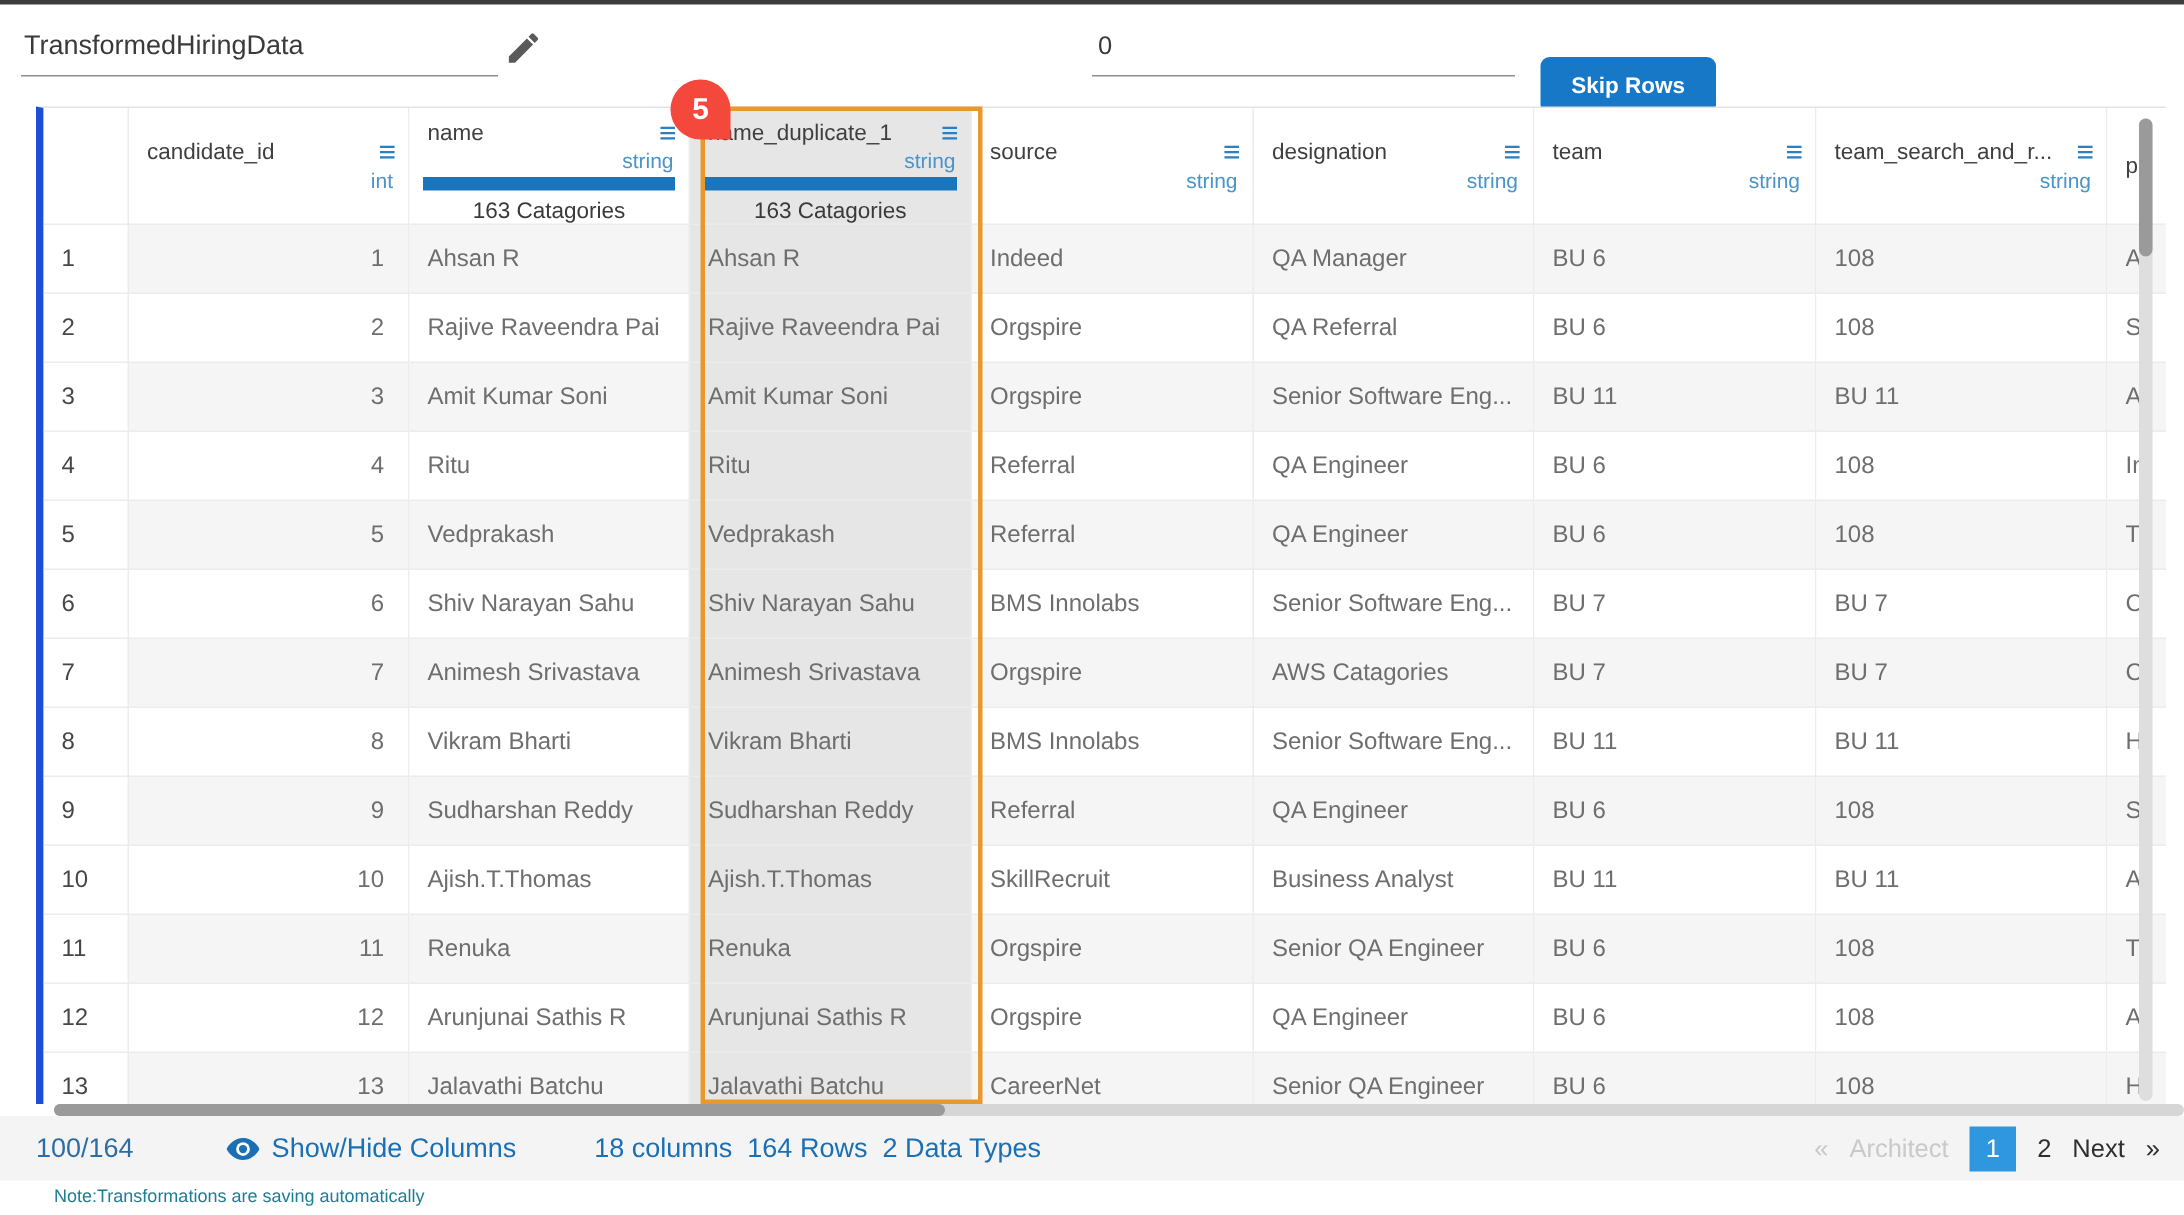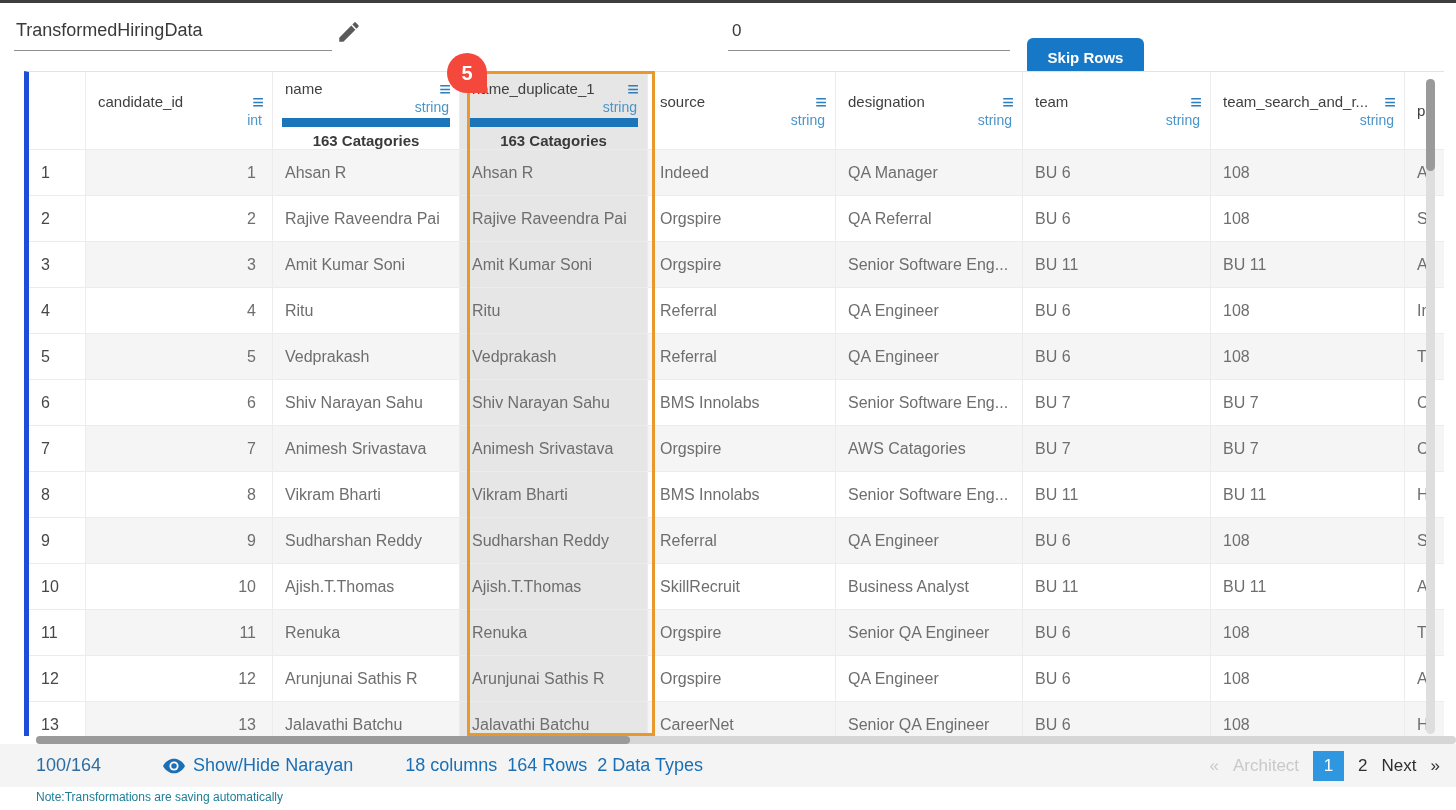--- a/index.html
+++ b/index.html
@@ -25,21 +25,21 @@
   table { border-collapse:separate; border-spacing:0; table-layout:fixed; }
   th, td { border-right:1px solid #ececec; border-bottom:1px solid #ececec; overflow:hidden; white-space:nowrap; }
   th { height:77px; background:#fff; vertical-align:top; font-weight:normal; text-align:left; }
   .hwrap { height:100%; display:flex; flex-direction:column; justify-content:center; }
   .hwrap.has-bar { justify-content:center; padding-top:8px; }
   .h-top { display:flex; align-items:center; justify-content:space-between; padding:0 8px 0 12px;
     font-size:15px; color:#3f3f3f; }
   .menu-icon { font-size:20px; line-height:14px; color:#2d7fc0; cursor:pointer; }
   .h-type { text-align:right; padding-right:10px; font-size:14px; color:#4a94c8; margin-top:2px; }
   .h-bar { height:9px; margin:3px 9px 5px 9px; }
-  .h-cat { text-align:center; font-size:15px; color:#3a3a3a;font-weight:bold; }
+  .h-cat { text-align:center; font-size:15px; color:#3a3a3a; }
   td { height:46px; font-size:16px; color:#6e6e6e; padding-left:12px; background:#fff; }
   td.num { text-align:right; padding-right:16px; }
   td.rn { color:#474747; background:#fff; }
   tr.odd td { background:#f5f5f5; }
   tr.odd td.rn, tr.even td.rn { background:#fff; }
   td.rn.rn-hl { background:#e2e2e2; }
   th.hl, td.hl, tr.odd td.hl, tr.even td.hl { background:#e6e6e6; }
 
   
   .col-highlight { position:absolute; left:467px; top:68px; width:188px; height:665px;
@@ -54,21 +54,21 @@
   .vscroll-thumb { position:absolute; left:0; top:0; width:9px; height:92px;
     background:#9a9a9a; border-radius:5px; }
   .hscroll-track { position:absolute; left:36px; top:733px; width:1420px; height:8px;
     background:#d6d6d6; border-radius:4px; z-index:8; }
   .hscroll-thumb { position:absolute; left:0; top:0; width:594px; height:8px;
     background:#9a9a9a; border-radius:4px; }
 
   
   .footer { position:absolute; left:0; top:741px; width:1456px; height:43px;
     background:#f4f4f4; display:flex; align-items:center; font-size:18px; }
-  .f-count { margin-left:36px; color:#2d6da3; }
+  .f-count { margin-left:24px; color:#2d6da3; }
   .f-showhide { margin-left:62px; display:flex; align-items:center; gap:8px; color:#1a6fb5; cursor:pointer; }
   .f-stats { margin-left:52px; display:flex; gap:10px; color:#1a6fb5; }
   .pagination { margin-left:auto; margin-right:16px; display:flex; align-items:center; gap:14px; font-size:17px; }
   .pg-disabled { color:#c9c9c9; cursor:default; }
   .pg-item { color:#2f2f2f; cursor:pointer; }
   .pg-active { width:31px; height:30px; display:flex; align-items:center; justify-content:center;
     color:#fff; cursor:pointer; }
   .note { position:absolute; left:36px; top:787px; font-size:12px; color:#1d7d95; }
 </style>
 </head>
@@ -334,21 +334,21 @@
   </div>
 
   <div class="footer">
     <span class="f-count">100/164</span>
     <span class="f-showhide">
       <svg width="22" height="16" viewBox="0 0 24 16">
         <path fill="#1a6fb5" d="M12 0C6 0 1.7 4.5 0 8c1.7 3.5 6 8 12 8s10.3-4.5 12-8c-1.7-3.5-6-8-12-8z"></path>
         <circle cx="12" cy="8" r="5" fill="#fff"></circle>
         <circle cx="12" cy="8" r="3" fill="#1a6fb5"></circle>
       </svg>
-      <span>Show/Hide Narayan</span>
+      <span>Show/Hide Columns</span>
     </span>
     <span class="f-stats">
       <span>18 columns</span>
       <span>164 Rows</span>
       <span>2 Data Types</span>
     </span>
     <span class="pagination">
       <span class="pg-disabled">«</span>
       <span class="pg-disabled">Architect</span>
       <span class="pg-active" style="background: rgb(46, 151, 224);">1</span>

